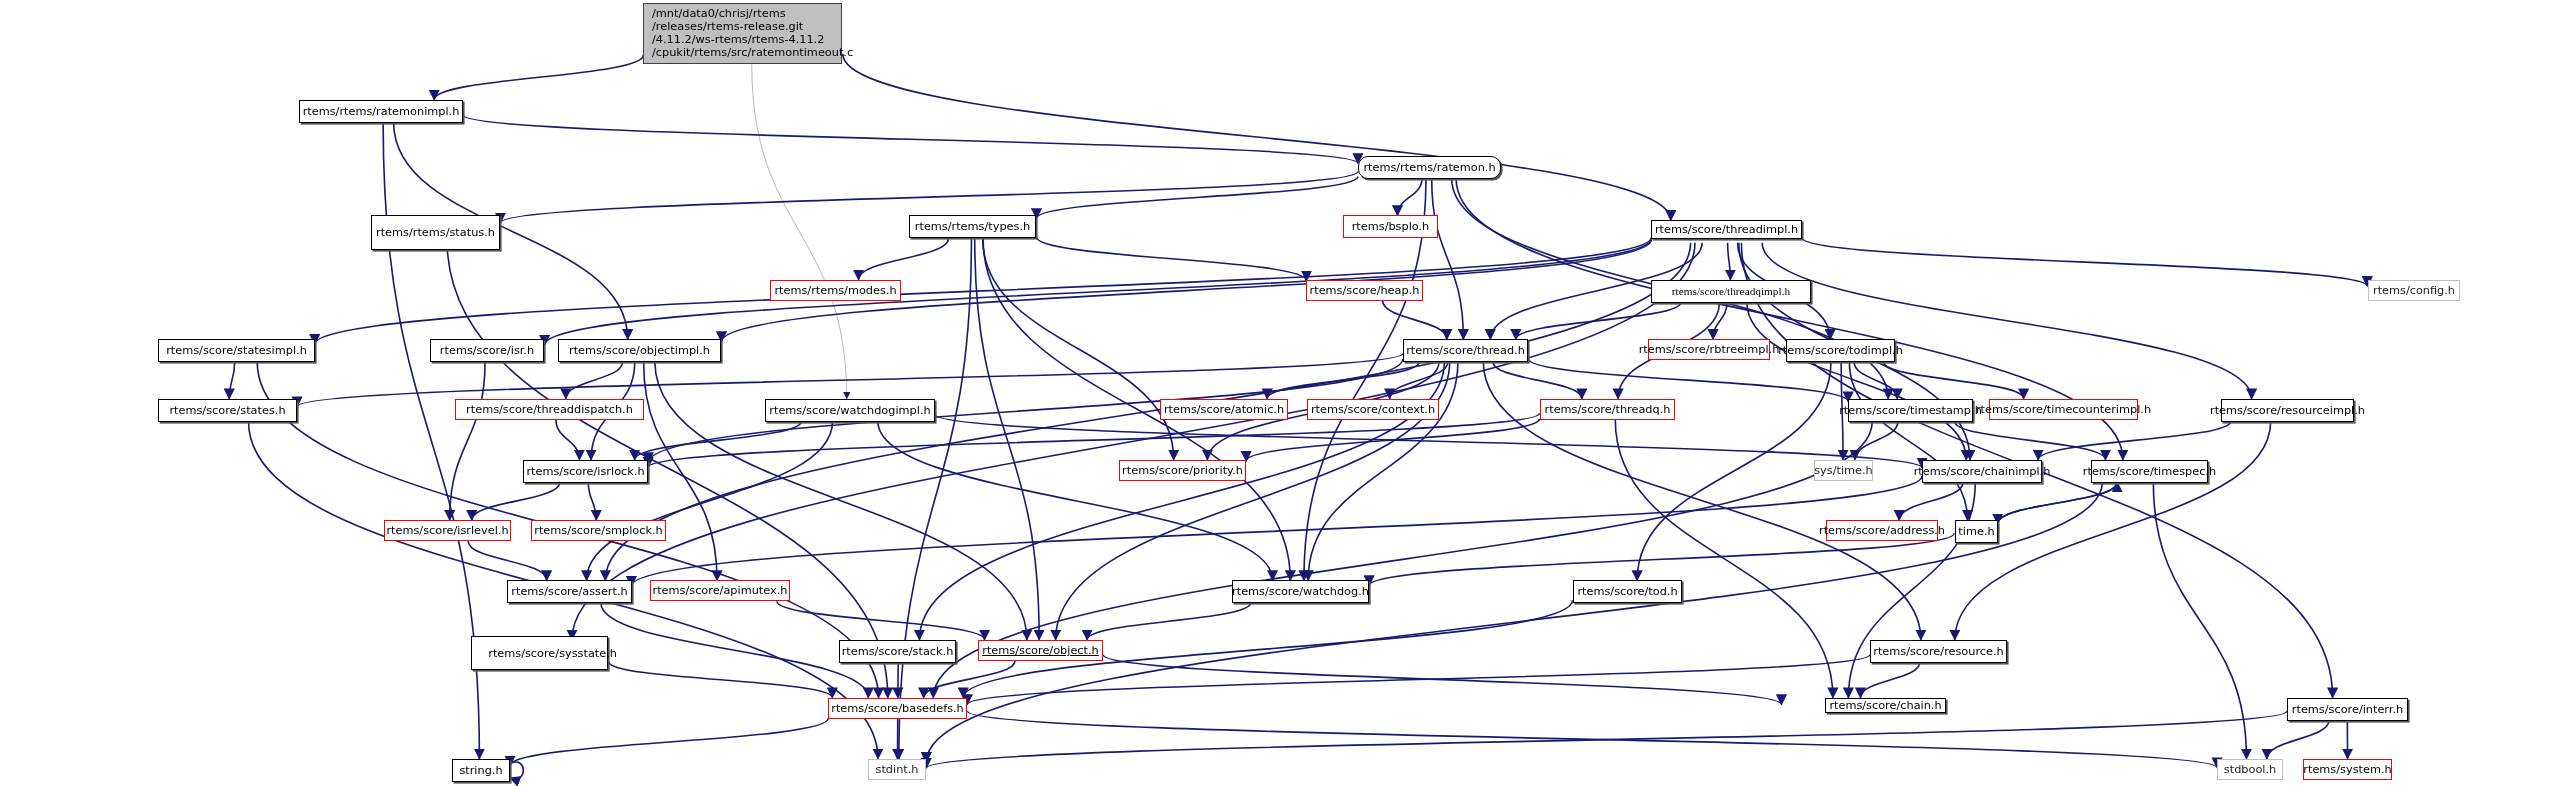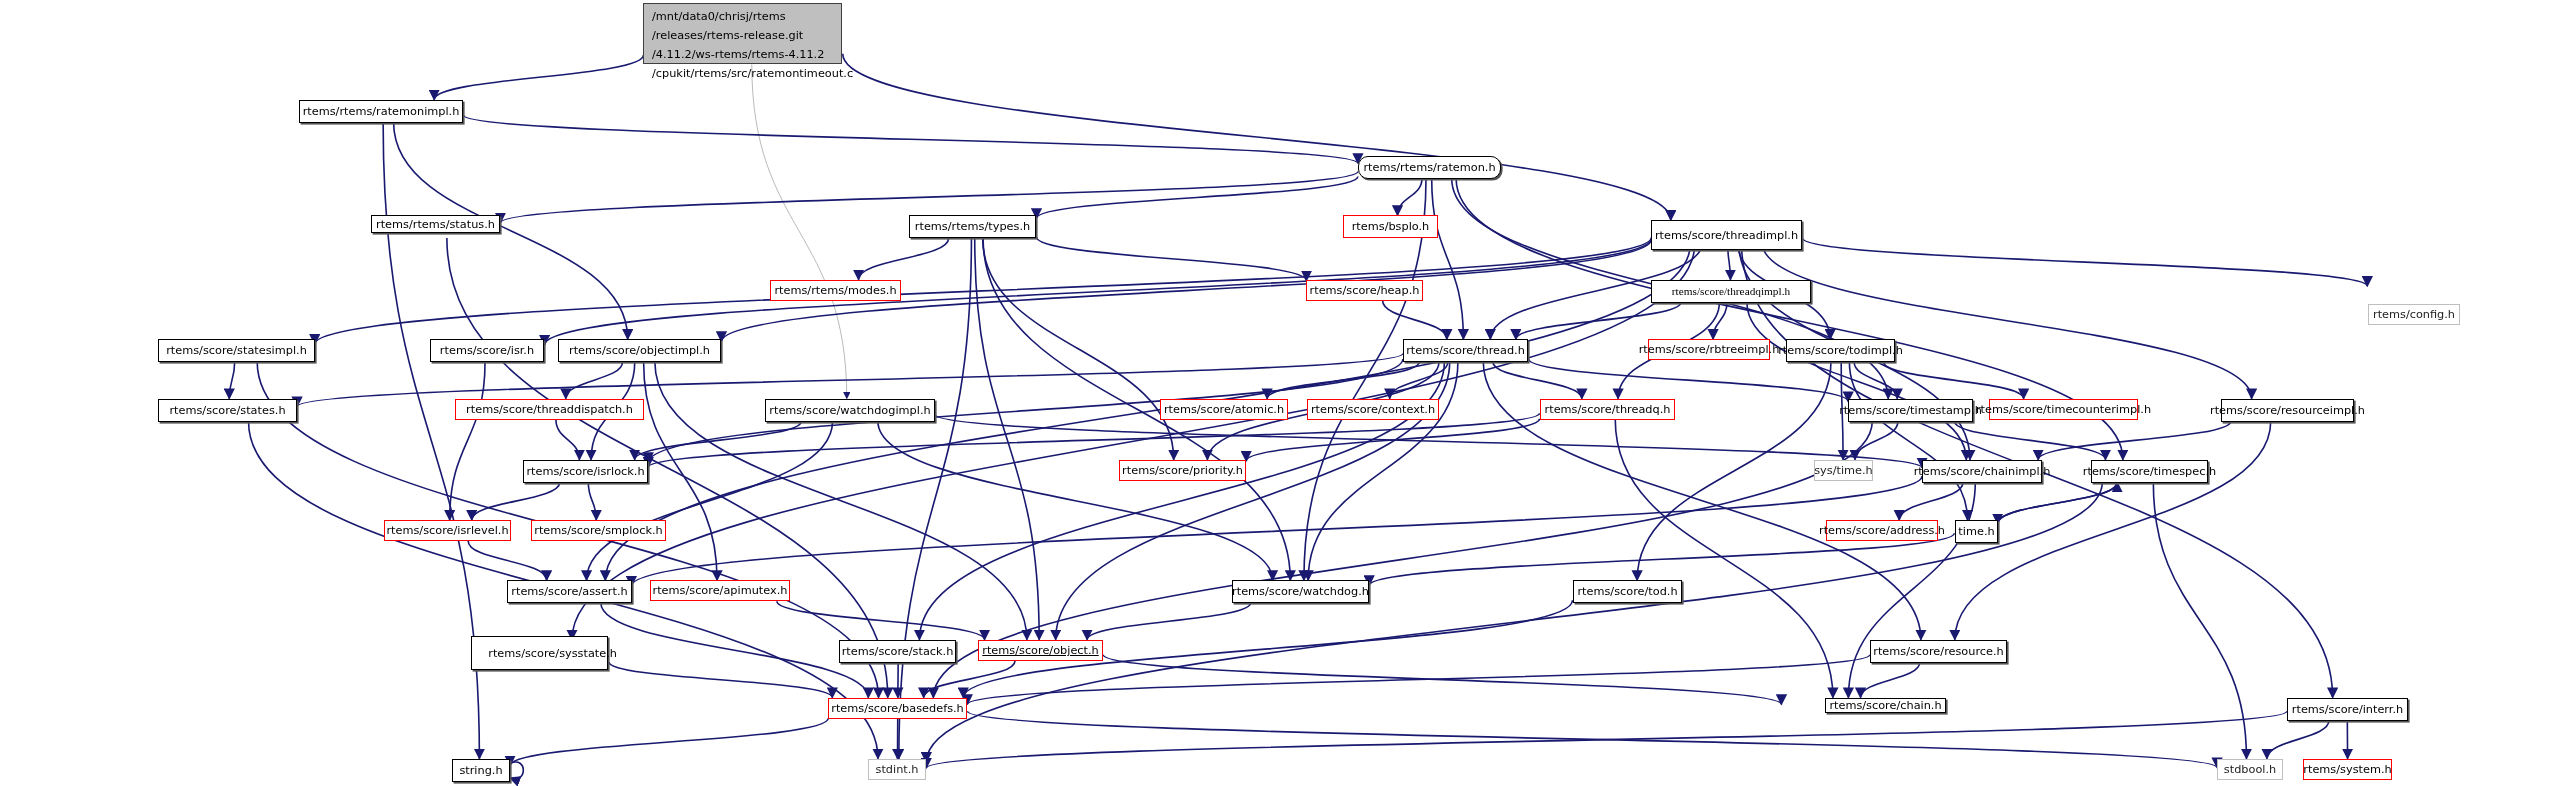--- a/index.html
+++ b/index.html
@@ -7,21 +7,21 @@
          font-family:"DejaVu Sans", sans-serif; }
   #graph { position:absolute; left:0; top:0; width:2576px; height:786px; }
   .node { position:absolute; box-sizing:border-box; background:#fff;
           border:1.6px solid #000; box-shadow:1.6px 1.6px 0 #555;
           font-size:11.3px; color:#000; display:flex; align-items:center;
           justify-content:center; white-space:nowrap; padding:0 4.8px; cursor:pointer; }
   .node.red { border-color:#ff0000; box-shadow:none; }
   .node.gray { border-color:#bfbfbf; box-shadow:none; color:#222; }
   .node.root { background:#bfbfbf; border-color:#404040; box-shadow:none;
                justify-content:flex-start; align-items:flex-start; flex-direction:column;
-               white-space:pre; line-height:19px; padding:3.2px 8px; font-size:11.3px; }
+               white-space:pre; line-height:13px; padding:3.2px 8px; font-size:11.3px; }
   svg path.edge { fill:none; stroke:#191970; stroke-width:2; }
   svg path.edge.thin { stroke:#a9a9a9; stroke-width:1; }
 </style>
 </head>
 <body>
 
 <svg id="graph" xmlns="http://www.w3.org/2000/svg" width="2576" height="786" viewBox="0 0 3204 978">
   <defs>
     <marker id="arrow" viewBox="0 0 10 10" refX="9" refY="5" markerWidth="7" markerHeight="7" orient="auto-start-reverse">
       <path d="M0,0 L10,5 L0,10 z" fill="#191970"></path>
@@ -136,28 +136,28 @@
     </g>
 </svg>
 
 <div id="nodes">
     <div class="node root" style="left: 643px; top: 3.2px; width: 199px; height: 61px;">/mnt/data0/chrisj/rtems
 /releases/rtems-release.git
 /4.11.2/ws-rtems/rtems-4.11.2
 /cpukit/rtems/src/ratemontimeout.c</div>
     <div class="node " style="left: 299px; top: 100px; width: 164px; height: 22.5px;">rtems/rtems/ratemonimpl.h</div>
     <div class="node " style="left: 1358px; top: 156px; width: 143px; height: 22.5px; border-radius: 10px;">rtems/rtems/ratemon.h</div>
-    <div class="node " style="left: 371px; top: 215px; width: 129px; height: 18px;">rtems/rtems/status.h</div>
+    <div class="node " style="left: 371px; top: 215px; width: 129px; height: 35px;">rtems/rtems/status.h</div>
     <div class="node " style="left: 909px; top: 215px; width: 127px; height: 22.5px;">rtems/rtems/types.h</div>
     <div class="node red" style="left: 1343px; top: 215px; width: 95px; height: 22.5px;">rtems/bsplo.h</div>
-    <div class="node " style="left: 1651px; top: 220px; width: 151px; height: 30px;">rtems/score/threadimpl.h</div>
+    <div class="node " style="left: 1651px; top: 220px; width: 151px; height: 19px;">rtems/score/threadimpl.h</div>
     <div class="node red" style="left: 770px; top: 280px; width: 131px; height: 21px;">rtems/rtems/modes.h</div>
     <div class="node red" style="left: 1306px; top: 280px; width: 117px; height: 21px;">rtems/score/heap.h</div>
     <div class="node " style="left: 1651px; top: 280px; width: 160px; height: 22.5px; font-family: Liberation Serif, serif;">rtems/score/threadqimpl.h</div>
-    <div class="node gray" style="left: 2368px; top: 280px; width: 92px; height: 21px; margin-top: 24px;">rtems/config.h</div>
+    <div class="node gray" style="left: 2368px; top: 280px; width: 92px; height: 21px;">rtems/config.h</div>
     <div class="node " style="left: 158px; top: 339px; width: 157px; height: 22.5px;">rtems/score/statesimpl.h</div>
     <div class="node " style="left: 430px; top: 339px; width: 114px; height: 22.5px;">rtems/score/isr.h</div>
     <div class="node " style="left: 558px; top: 339px; width: 163px; height: 22.5px;">rtems/score/objectimpl.h</div>
     <div class="node " style="left: 1403px; top: 339px; width: 125px; height: 22.5px;">rtems/score/thread.h</div>
     <div class="node red" style="left: 1648px; top: 339px; width: 122px; height: 21px;">rtems/score/rbtreeimpl.h</div>
     <div class="node " style="left: 1786px; top: 339px; width: 109px; height: 22.5px;">rtems/score/todimpl.h</div>
     <div class="node " style="left: 158px; top: 399px; width: 139px; height: 22.5px;">rtems/score/states.h</div>
     <div class="node red" style="left: 455px; top: 399px; width: 189px; height: 21px;">rtems/score/threaddispatch.h</div>
     <div class="node " style="left: 765px; top: 399px; width: 170px; height: 22.5px;">rtems/score/watchdogimpl.h</div>
     <div class="node red" style="left: 1160px; top: 399px; width: 128px; height: 21px;">rtems/score/atomic.h</div>

